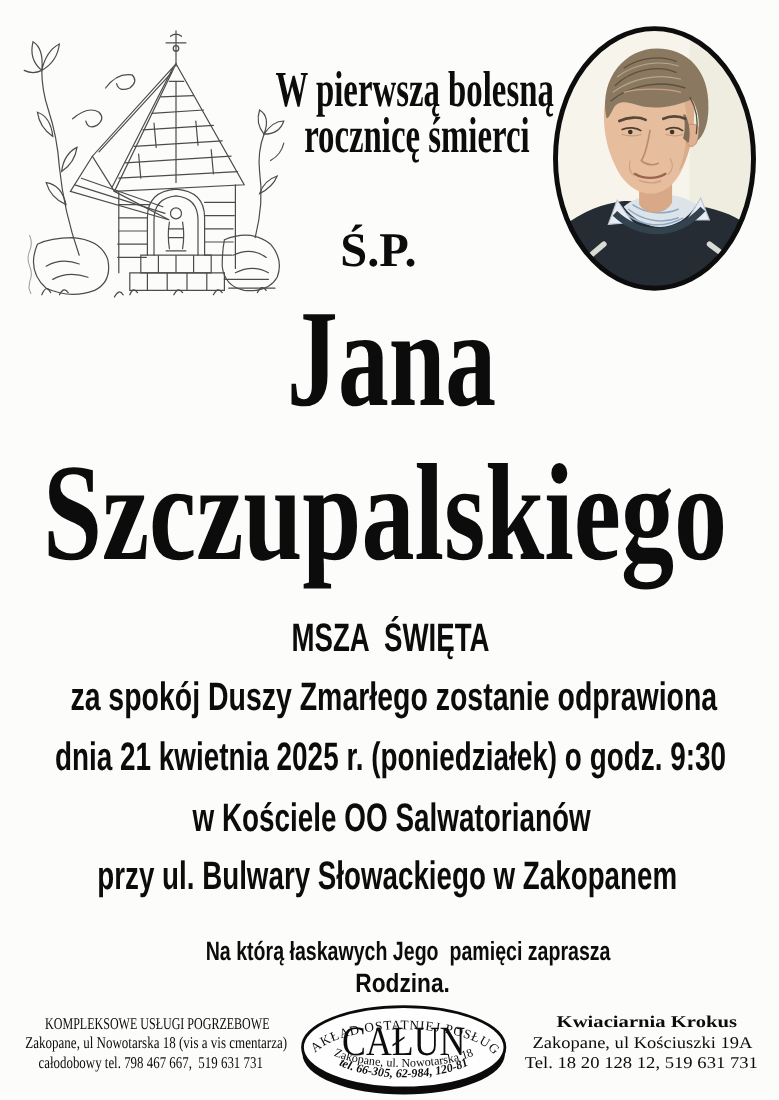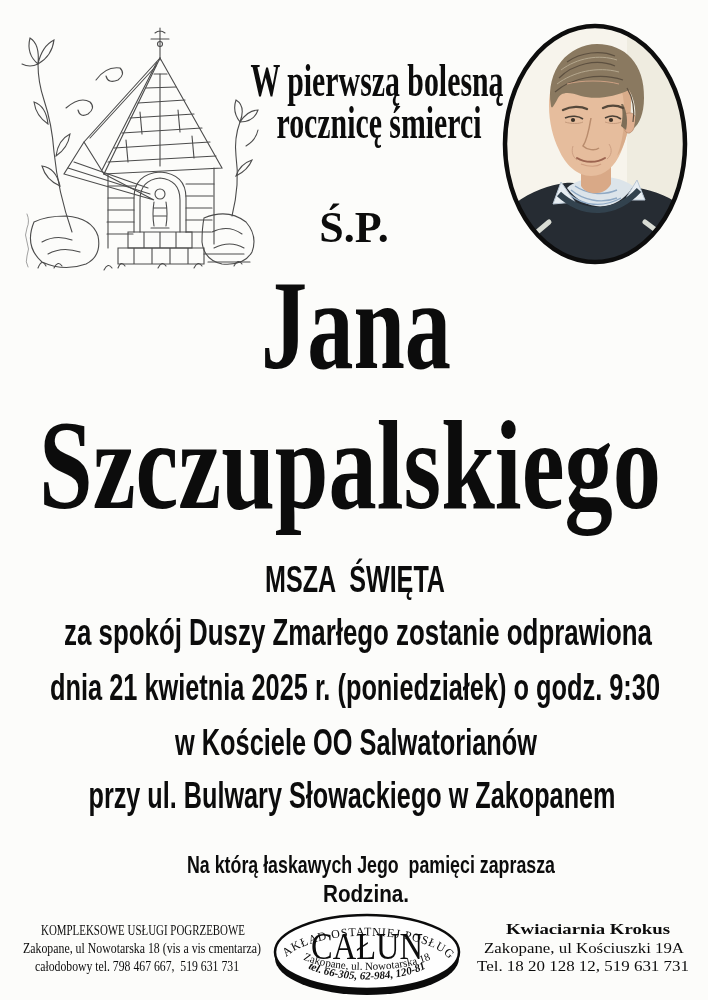--- a/index.html
+++ b/index.html
@@ -10,21 +10,21 @@
   }
   .abs{position:absolute;}
   svg text{fill:#0c0c0c;}
   .t-serif-b{font-family:"Liberation Serif","DejaVu Serif",serif;font-weight:bold;}
   .t-serif-r{font-family:"Liberation Serif","DejaVu Serif",serif;font-weight:normal;}
   .t-serif-i{font-family:"Liberation Serif","DejaVu Serif",serif;font-weight:bold;font-style:italic;}
   .t-sans-b{font-family:"Liberation Sans","DejaVu Sans",sans-serif;font-weight:bold;}
   #chapel{left:8px;top:16px;width:252px;height:256px;}
   #header-svg{left:225px;top:58px;width:304px;height:100px;}
   #photo{left:497px;top:18px;width:196px;height:252px;}
-  #sp{left:274px;top:206px;width:160px;text-align:center;
+  #sp{left:264px;top:206px;width:160px;text-align:center;
       font-size:44px;font-weight:bold;color:#0c0c0c;line-height:1;}
   #name-svg{left:0;top:262px;width:708px;height:288px;}
   #mass-svg{left:0;top:545px;width:708px;height:285px;}
   #invite-svg{left:0;top:845px;width:708px;height:75px;}
   #footer-left-svg{left:8px;top:920px;width:280px;height:64px;}
   #footer-right-svg{left:456px;top:920px;width:252px;height:64px;}
   #logo-svg{left:268px;top:906px;width:200px;height:94px;}
 </style>
 </head>
 <body>

